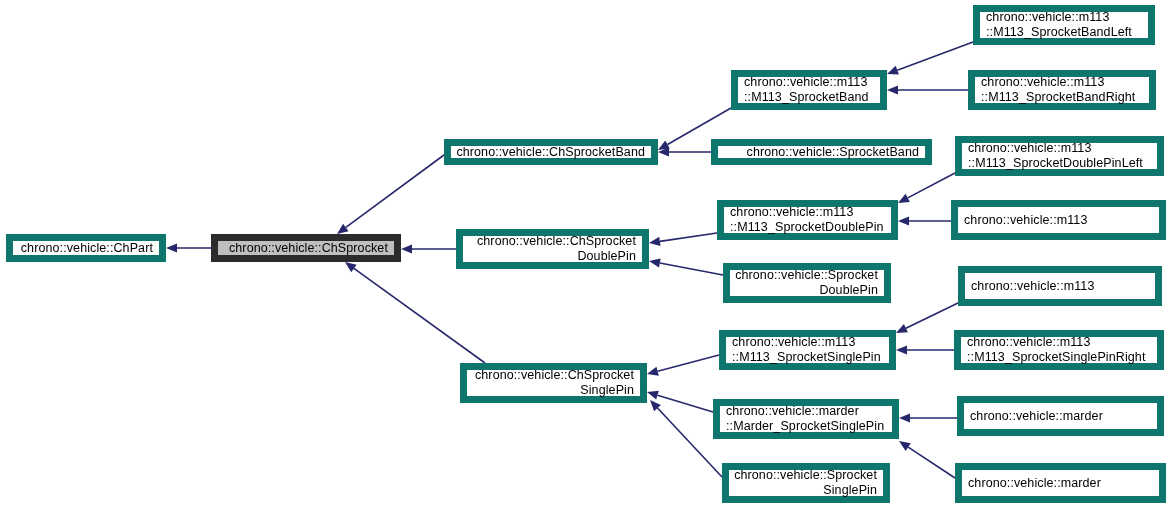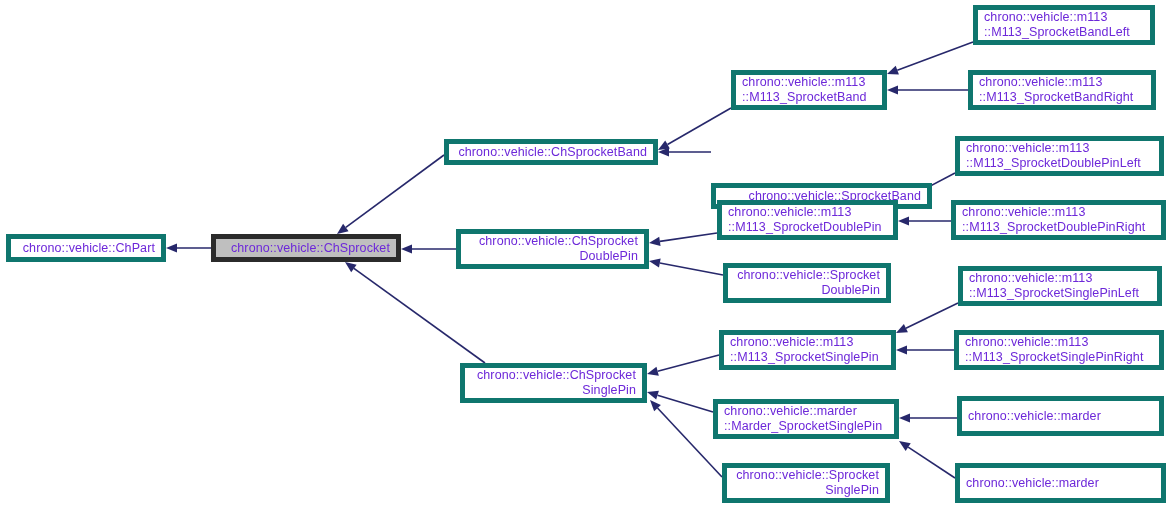--- a/index.html
+++ b/index.html
@@ -20,23 +20,23 @@
   #edge-layer {
     position: absolute;
     left: 0;
     top: 0;
     width: 1175px;
     height: 509px;
   }
   .node {
     position: absolute;
     box-sizing: border-box;
-    border: 5px solid #0f766e;
+    border: 7px solid #0f766e;
     background: #ffffff;
-    color: #6d28d9;
+    color: #000000;
     font-size: 12.5px;
     line-height: 15px;
     letter-spacing: 0.1px;
     display: flex;
     flex-direction: column;
     align-items: flex-start;
     justify-content: center;
     padding: 0 6px;
     white-space: nowrap;
     z-index: 2;
@@ -149,21 +149,21 @@
         <span class="line">DoublePin</span>
       </div>
       <div class="node center-align" style="left: 460px; top: 363px; width: 187px; height: 40px;">
         <span class="line">chrono::vehicle::ChSprocket</span>
         <span class="line">SinglePin</span>
       </div>
       <div class="node" style="left: 731px; top: 70px; width: 156px; height: 40px;">
         <span class="line">chrono::vehicle::m113</span>
         <span class="line">::M113_SprocketBand</span>
       </div>
-      <div class="node center-align" style="left: 711px; top: 139px; width: 221px; height: 26px; margin-top: 44px;">
+      <div class="node center-align" style="left: 711px; top: 139px; width: 221px; height: 26px;">
         <span class="line">chrono::vehicle::SprocketBand</span>
       </div>
       <div class="node" style="left: 717px; top: 200px; width: 181px; height: 40px;">
         <span class="line">chrono::vehicle::m113</span>
         <span class="line">::M113_SprocketDoublePin</span>
       </div>
       <div class="node center-align" style="left: 723px; top: 263px; width: 168px; height: 40px;">
         <span class="line">chrono::vehicle::Sprocket</span>
         <span class="line">DoublePin</span>
       </div>
@@ -186,25 +186,23 @@
       <div class="node" style="left: 968px; top: 70px; width: 188px; height: 40px;">
         <span class="line">chrono::vehicle::m113</span>
         <span class="line">::M113_SprocketBandRight</span>
       </div>
       <div class="node" style="left: 955px; top: 136px; width: 209px; height: 40px;">
         <span class="line">chrono::vehicle::m113</span>
         <span class="line">::M113_SprocketDoublePinLeft</span>
       </div>
       <div class="node" style="left: 951px; top: 200px; width: 215px; height: 40px;">
         <span class="line">chrono::vehicle::m113</span>
-        <span class="line">::M113_SprocketDoublePinRight</span>
       </div>
       <div class="node" style="left: 958px; top: 266px; width: 204px; height: 40px;">
         <span class="line">chrono::vehicle::m113</span>
-        <span class="line">::M113_SprocketSinglePinLeft</span>
       </div>
       <div class="node" style="left: 954px; top: 330px; width: 210px; height: 40px;">
         <span class="line">chrono::vehicle::m113</span>
         <span class="line">::M113_SprocketSinglePinRight</span>
       </div>
       <div class="node" style="left: 957px; top: 396px; width: 207px; height: 40px;">
         <span class="line">chrono::vehicle::marder</span>
       </div>
       <div class="node" style="left: 955px; top: 463px; width: 211px; height: 40px;">
         <span class="line">chrono::vehicle::marder</span>

